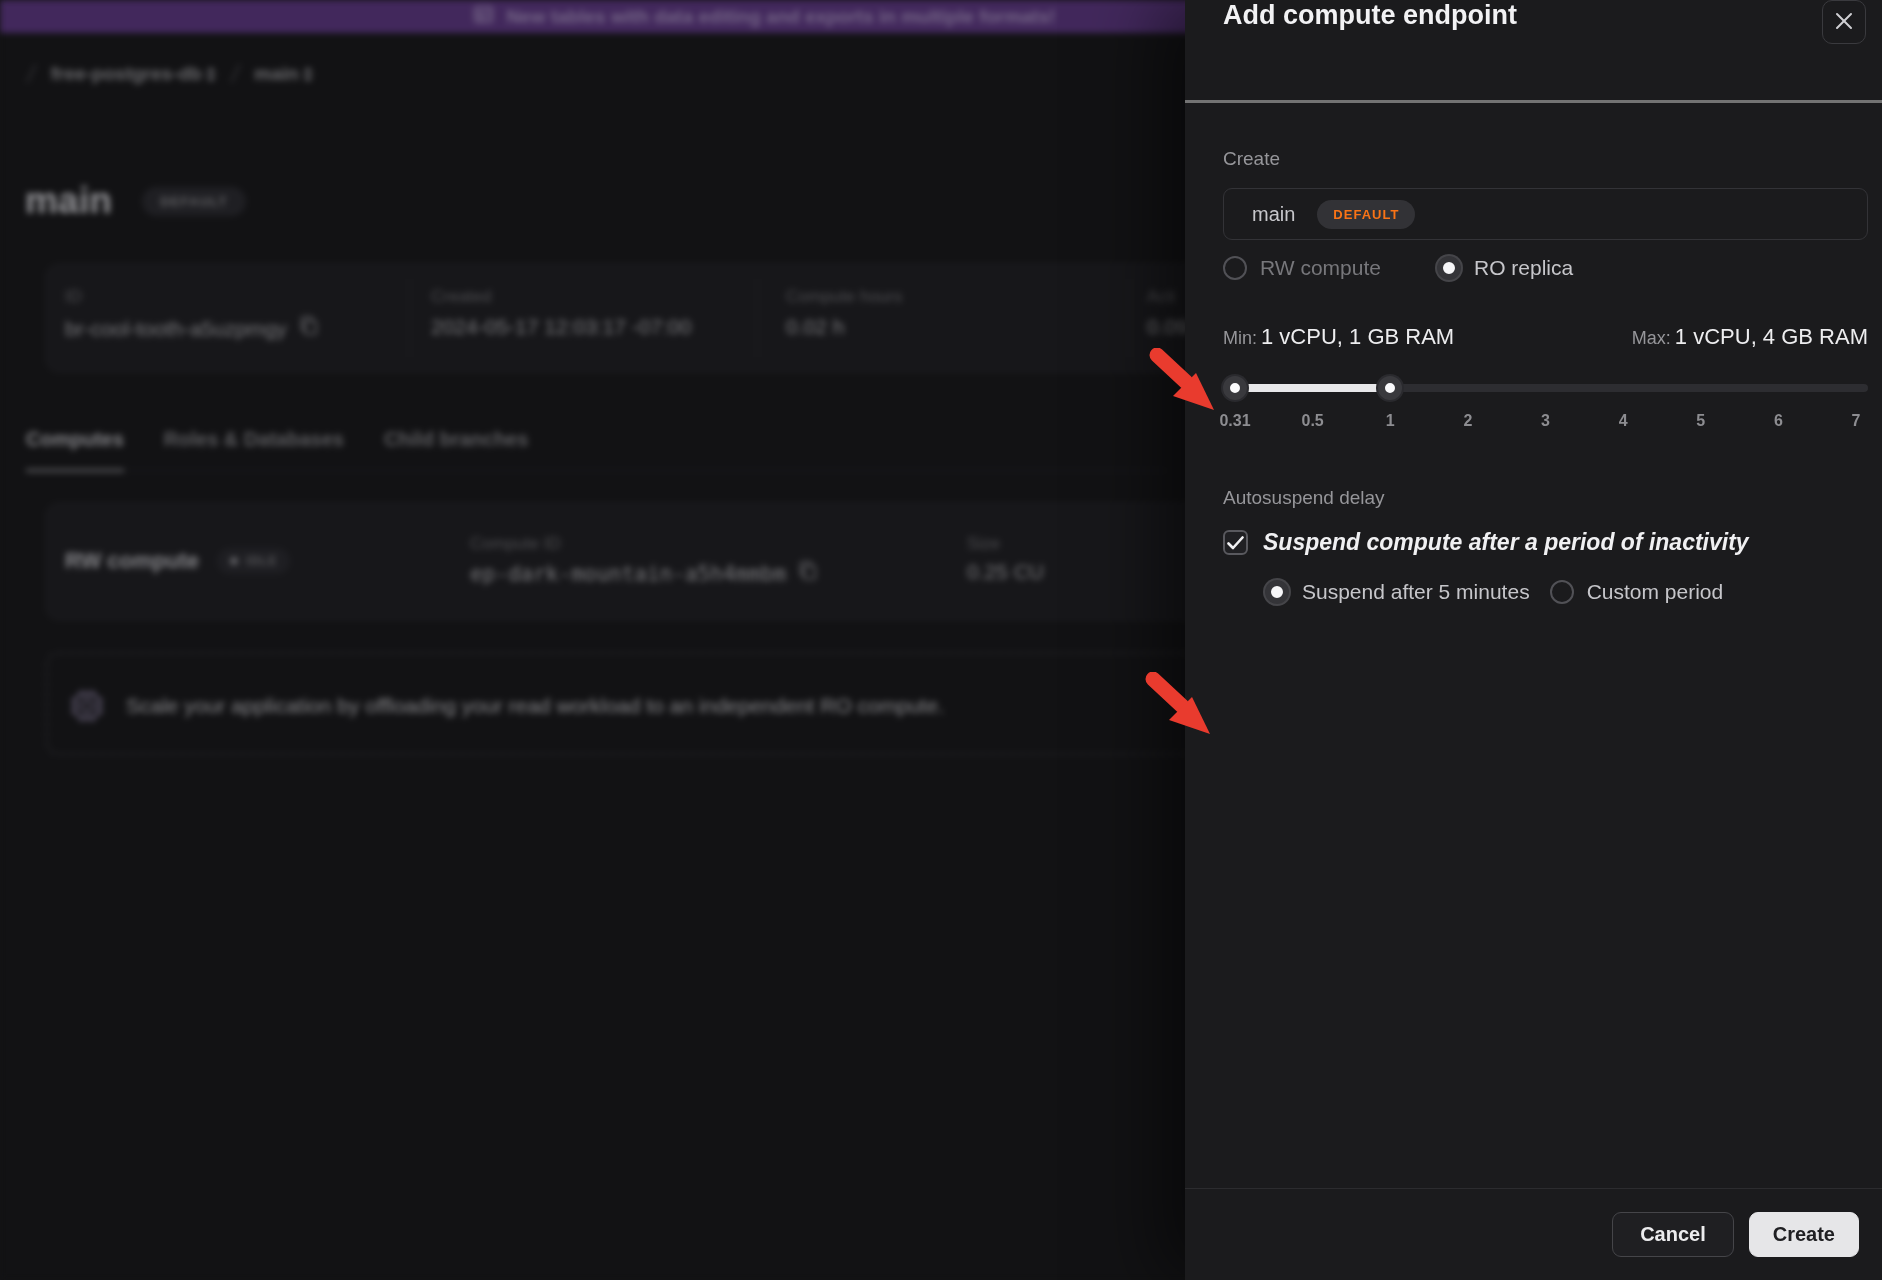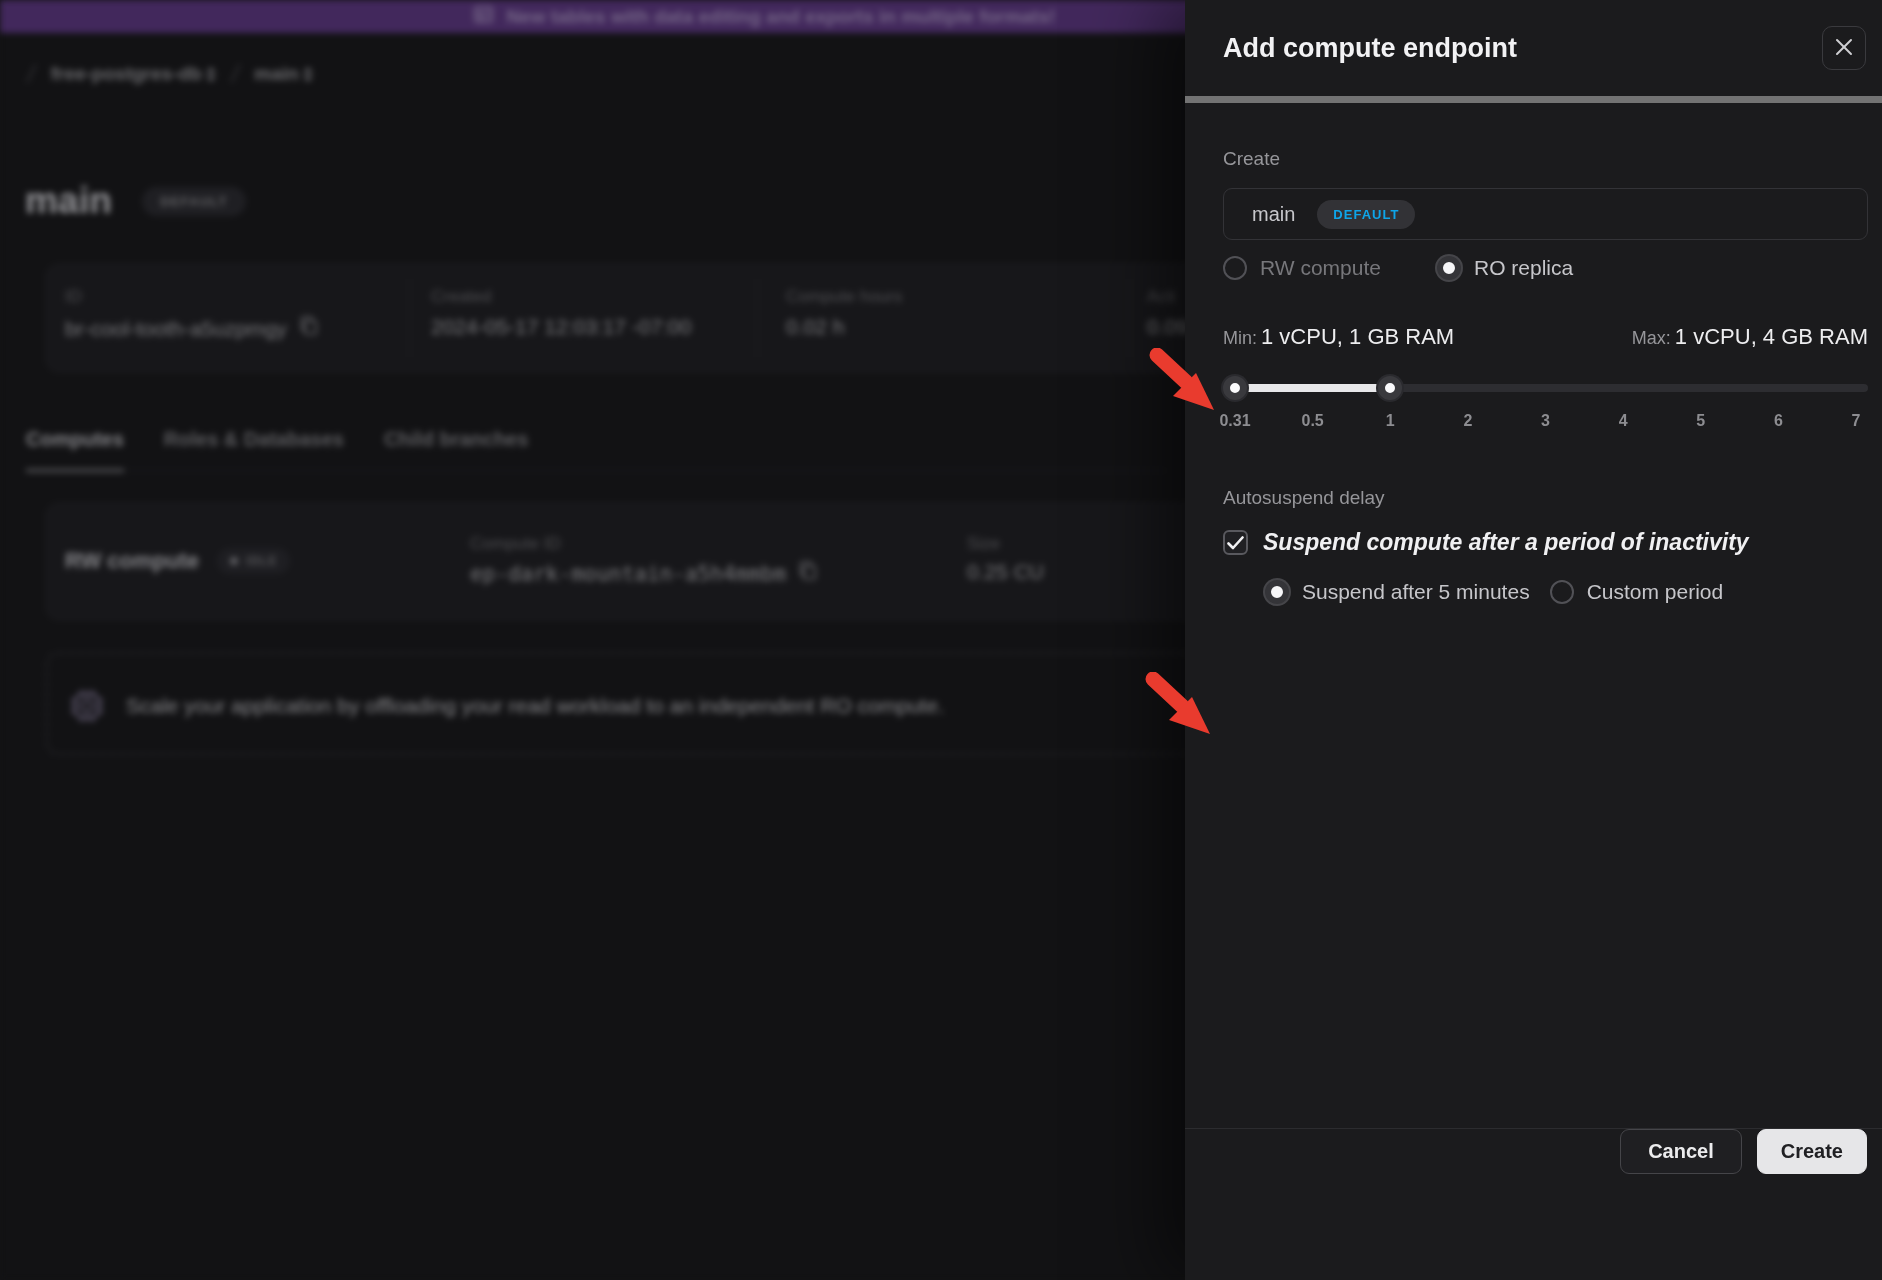--- a/index.html
+++ b/index.html
@@ -41,32 +41,32 @@
   .idle-dot { width:8px; height:8px; border-radius:50%; background:#6e6e72; }
   .mono { font-family:"DejaVu Sans Mono", monospace; }
   .promo { position:absolute; left:46px; top:652px; width:1420px; height:103px;
     border:2px dashed #2b2b2f; border-radius:12px; }
   .promo-text { position:absolute; left:78px; top:40px; font-size:21px; color:#9a9a9e; }
   .dim { position:absolute; inset:0; background:rgba(5,5,8,0.12); }
 
   
   .modal { position:absolute; left:1185px; top:0; width:697px; height:1280px; background:#1b1b1d;
     z-index:10; box-shadow:-24px 0 70px rgba(0,0,0,.55); }
-  .m-header { height:103px; border-bottom:7px solid #737373; display:flex; align-items:center;
+  .m-header { height:103px; border-bottom:3px solid #737373; display:flex; 
     justify-content:space-between; padding:0 16px 0 38px; }
   .m-title { font-size:27px; font-weight:700; color:#f2f2f4; }
   .close-btn { width:44px; height:44px; border:1px solid #3a3a3e; border-radius:10px; background:transparent;
     display:flex; align-items:center; justify-content:center; cursor:pointer; }
   .m-body { padding:45px 14px 0 38px; }
   .sec-label { font-size:19px; color:#aeaeb2; }
   .sub-label { font-size:19px; color:#96969a; }
   .branch-box { margin-top:18px; height:52px; border:1px solid #333337; border-radius:9px;
     display:flex; align-items:center; padding-left:28px; gap:22px; cursor:pointer; }
   .branch-name { font-size:20px; color:#c7c7cb; }
-  .m-pill { border-radius:999px; background:#323236; color:#0ea5e9; font-size:13px; font-weight:700;
+  .m-pill { border-radius:999px; background:#323236; color:#f97316; font-size:13px; font-weight:700;
     letter-spacing:1px; padding:7px 16px; }
   .radio-row { margin-top:16px; display:flex; align-items:center; gap:56px; }
   .radio-item { display:flex; align-items:center; gap:13px; cursor:pointer; }
   .radio { width:24px; height:24px; border-radius:50%; }
   .radio.off { border:2px solid #515156; background:transparent; }
   .radio.on { background:#f7f7f9; border:6px solid #343438; box-shadow:0 0 0 2px #454549; }
   .radio-label { font-size:21px; color:#c6c6ca; }
   .radio-label.disabled { color:#77777b; }
   .minmax { margin-top:44px; display:flex; justify-content:space-between; align-items:baseline; }
   .mm-group { display:flex; align-items:baseline; gap:4px; }
@@ -87,22 +87,22 @@
     display:flex; align-items:center; gap:26px; padding:28px 26px; }
   .note-text { flex:1; font-size:21px; line-height:30px; color:#d3d3d5; max-width:470px; }
   .beta { border-radius:999px; padding:8px 17px; font-size:13.5px; font-weight:700; letter-spacing:1.2px;
     color:#fff; background:linear-gradient(150deg,#9a66f2 0%,#7233d8 100%); }
   .suspend-label { margin-top:43px; }
   .check-row { margin-top:20px; display:flex; align-items:center; gap:15px; cursor:pointer; }
   .checkbox { width:25px; height:25px; border-radius:6px; border:2px solid #59595e; background:#202023;
     display:flex; align-items:center; justify-content:center; }
   .check-label { font-size:23px; font-weight:700; color:#f0f0f2;font-style:italic; }
   .sus-options { margin-top:24px; margin-left:42px; display:flex; flex-direction:row; gap:20px; }
-  .m-footer { position:absolute; left:0; right:0; bottom:0; height:152px; border-top:1px solid #2c2c2f;
-    display:flex; align-items:flex-start; justify-content:flex-end; gap:15px; padding-right:15px; }
+  .m-footer { position:absolute; left:0; right:0; bottom:0; height:92px; border-top:1px solid #2c2c2f;
+    display:flex; align-items:center; justify-content:flex-end; gap:15px; padding-right:23px; }
   .btn { height:45px; border-radius:9px; font-size:20px; font-weight:600; cursor:pointer;
     font-family:"Liberation Sans", sans-serif; display:flex; align-items:center; }
   .btn-cancel { background:#1f1f22; border:1px solid #454549; color:#ececee; padding:0 27px; }
   .btn-create { background:#e6e6e8; border:1px solid #e6e6e8; color:#202023; padding:0 23px; }
 
   .arrow { position:absolute; z-index:20; }
 </style>
 </head>
 <body>
 

